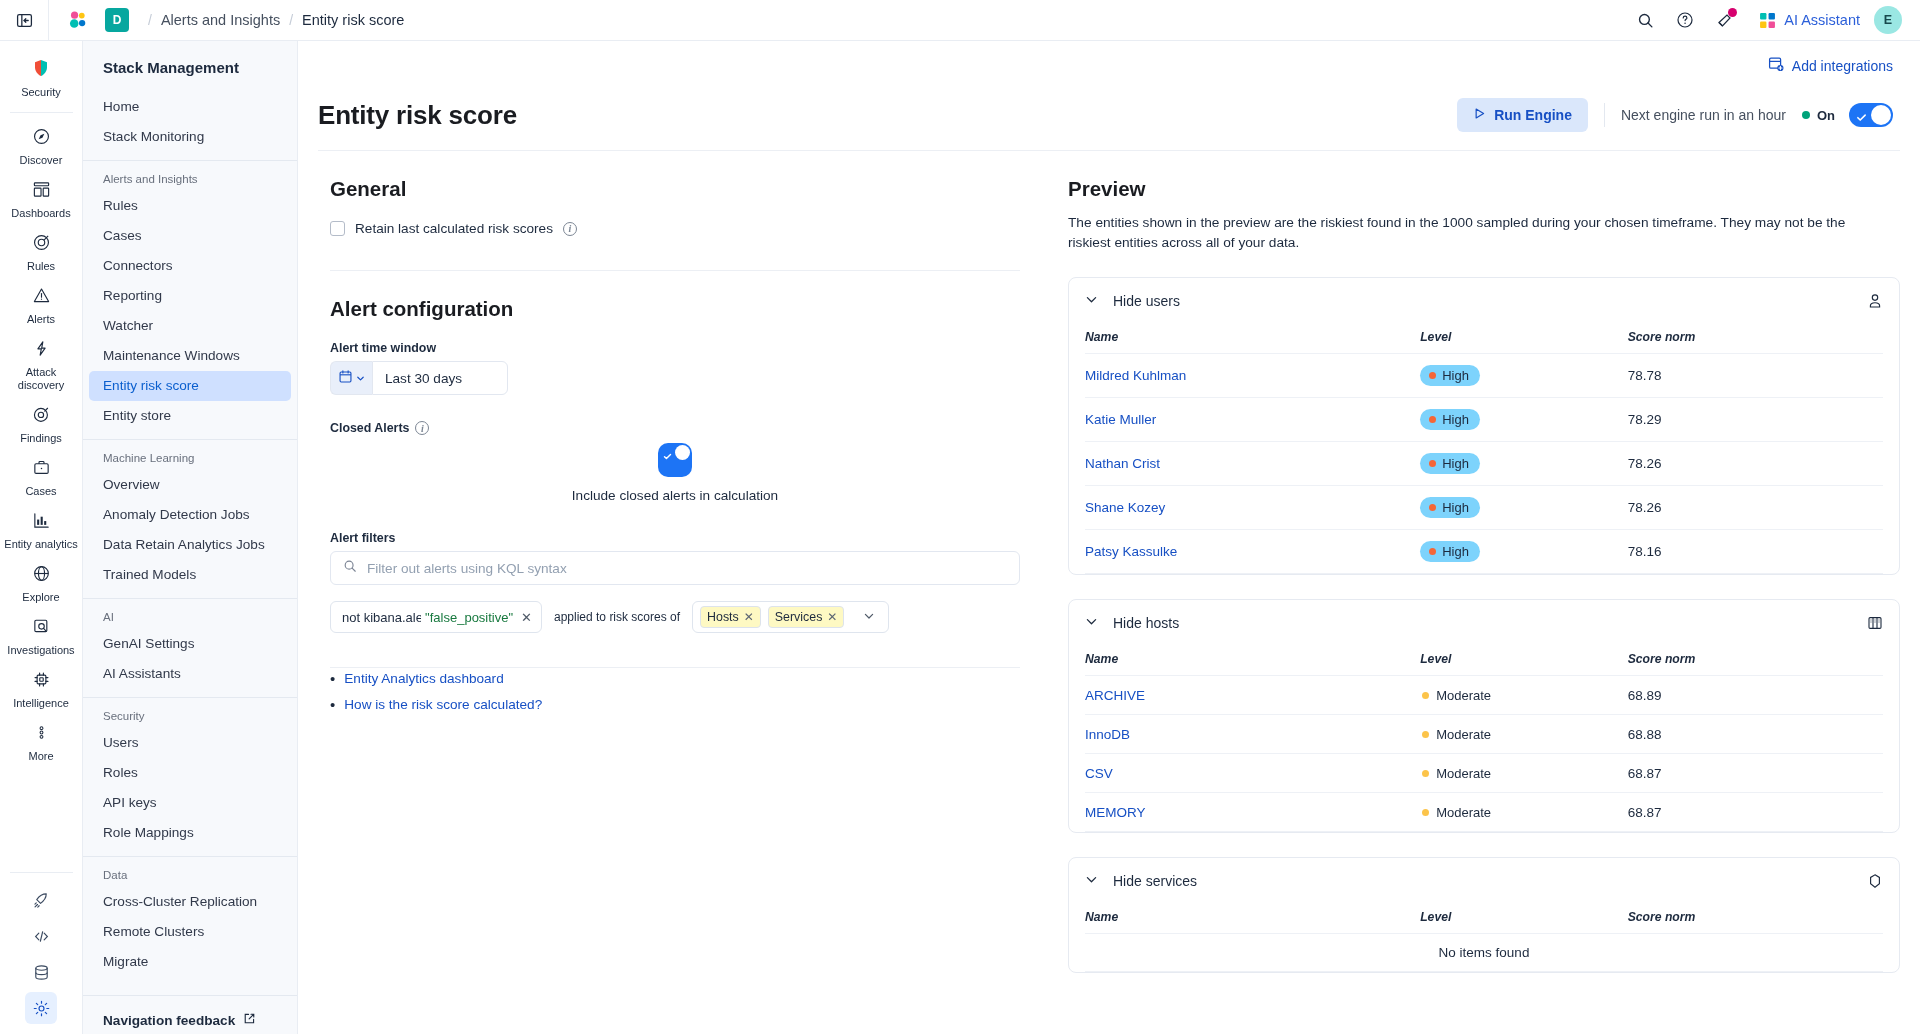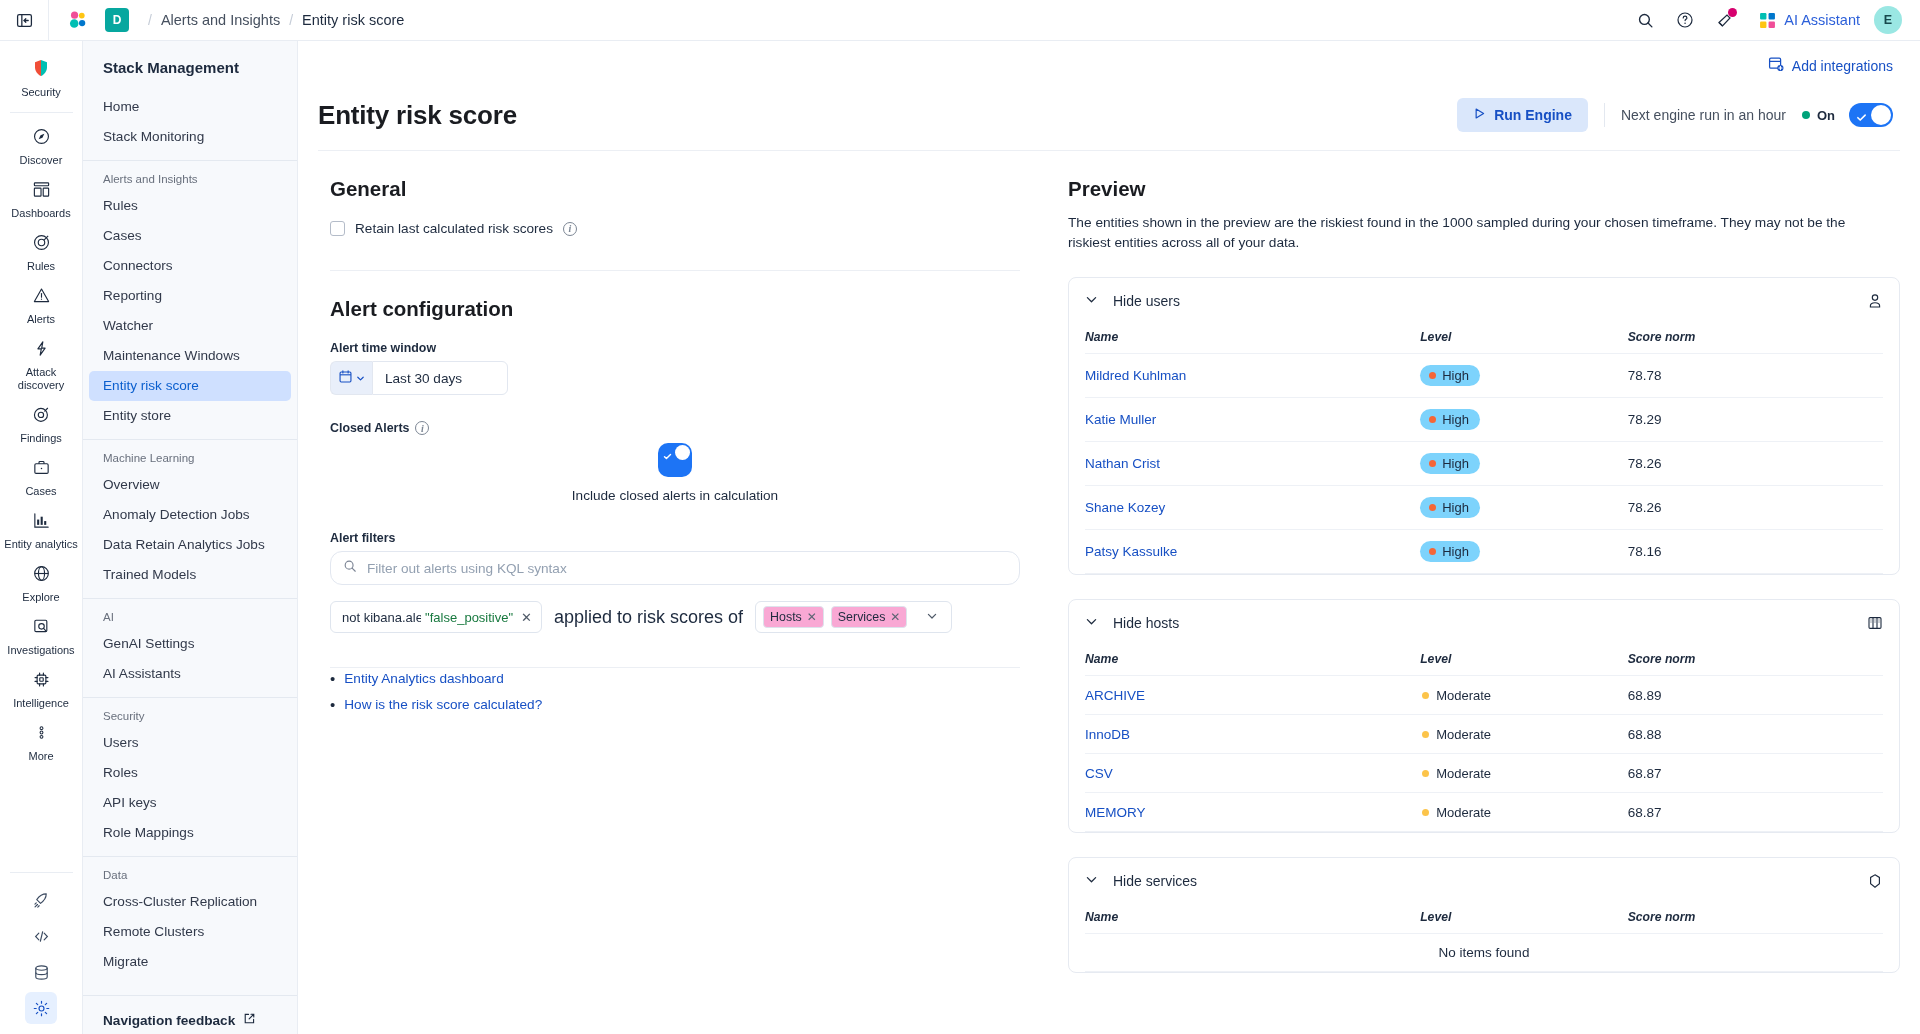--- a/index.html
+++ b/index.html
@@ -182,45 +182,45 @@
   .toggle-sm {
     width: 34px; height: 19px; border-radius: 10px; background: #1d74f5;
     position: relative; cursor: pointer; flex: 0 0 34px;
   }
   .toggle-sm .knob { position: absolute; top: 2px; right: 2px; width: 15px; height: 15px; border-radius: 50%; background: #fff; }
   .toggle-sm .chk { position: absolute; top: 4px; left: 5px; }
   .toggle-row { display: flex; align-items: center; gap: 11px; margin-bottom: 28px; flex-direction: column; }
   .toggle-row .t-lbl { font-size: 13.6px; color: #1d2a3e; }
 
   .kql-input {
-    height: 34px; border: 1px solid #e2e7f0; border-radius: 12px; background: #fff;
+    height: 34px; border: 1px solid #e2e7f0; border-radius: 6px; background: #fff;
     display: flex; align-items: center; gap: 10px; padding: 0 12px; margin-bottom: 16px;
     width: 100%; cursor: text;
   }
   .kql-ph { font-size: 13.6px; color: #93a0b1; }
 
   .filter-row { display: flex; align-items: center; gap: 12px; }
   .filter-pill {
     height: 32px; border: 1px solid #dfe5ee; border-radius: 6px; background: #fff;
     display: flex; align-items: center; padding: 0 9px 0 11px; gap: 4px; max-width: 212px;
     cursor: pointer;
   }
   .fp-field {
     font-size: 13px; color: #1d2a3e; white-space: nowrap; overflow: hidden;
     text-overflow: clip; max-width: 120px;
   }
   .fp-val { font-size: 13px; color: #18793f; white-space: nowrap; }
   .fp-x { color: #4f5a68; font-size: 13px; margin-left: 4px; cursor: pointer; }
-  .applied-to { font-size: 18px; color: #1d2a3e; white-space: nowrap; }
+  .applied-to { font-size: 12px; color: #1d2a3e; white-space: nowrap; }
   .combo {
     height: 32px; border: 1px solid #dfe5ee; border-radius: 6px; background: #fff;
     display: flex; align-items: center; gap: 7px; padding: 0 7px; cursor: pointer;
   }
   .tag {
-    height: 22px; border: 1px solid #dde3ec; border-radius: 4px; background: #f9a8d4;
+    height: 22px; border: 1px solid #dde3ec; border-radius: 4px; background: #fef9c3;
     display: flex; align-items: center; gap: 5px; padding: 0 6px;
     font-size: 12.4px; color: #1d2a3e; cursor: pointer;
   }
   .tag .tx { color: #5a6472; font-size: 12px; }
   .combo-caret { margin: 0 6px 0 12px; }
 
   ul.links { list-style: none; margin-top: 2px; }
   ul.links li { display: flex; align-items: flex-start; gap: 9px; margin-bottom: 8px; }
   ul.links li::before {
     content: "•"; color: #1d2a3e; font-size: 15px; line-height: 18px;

